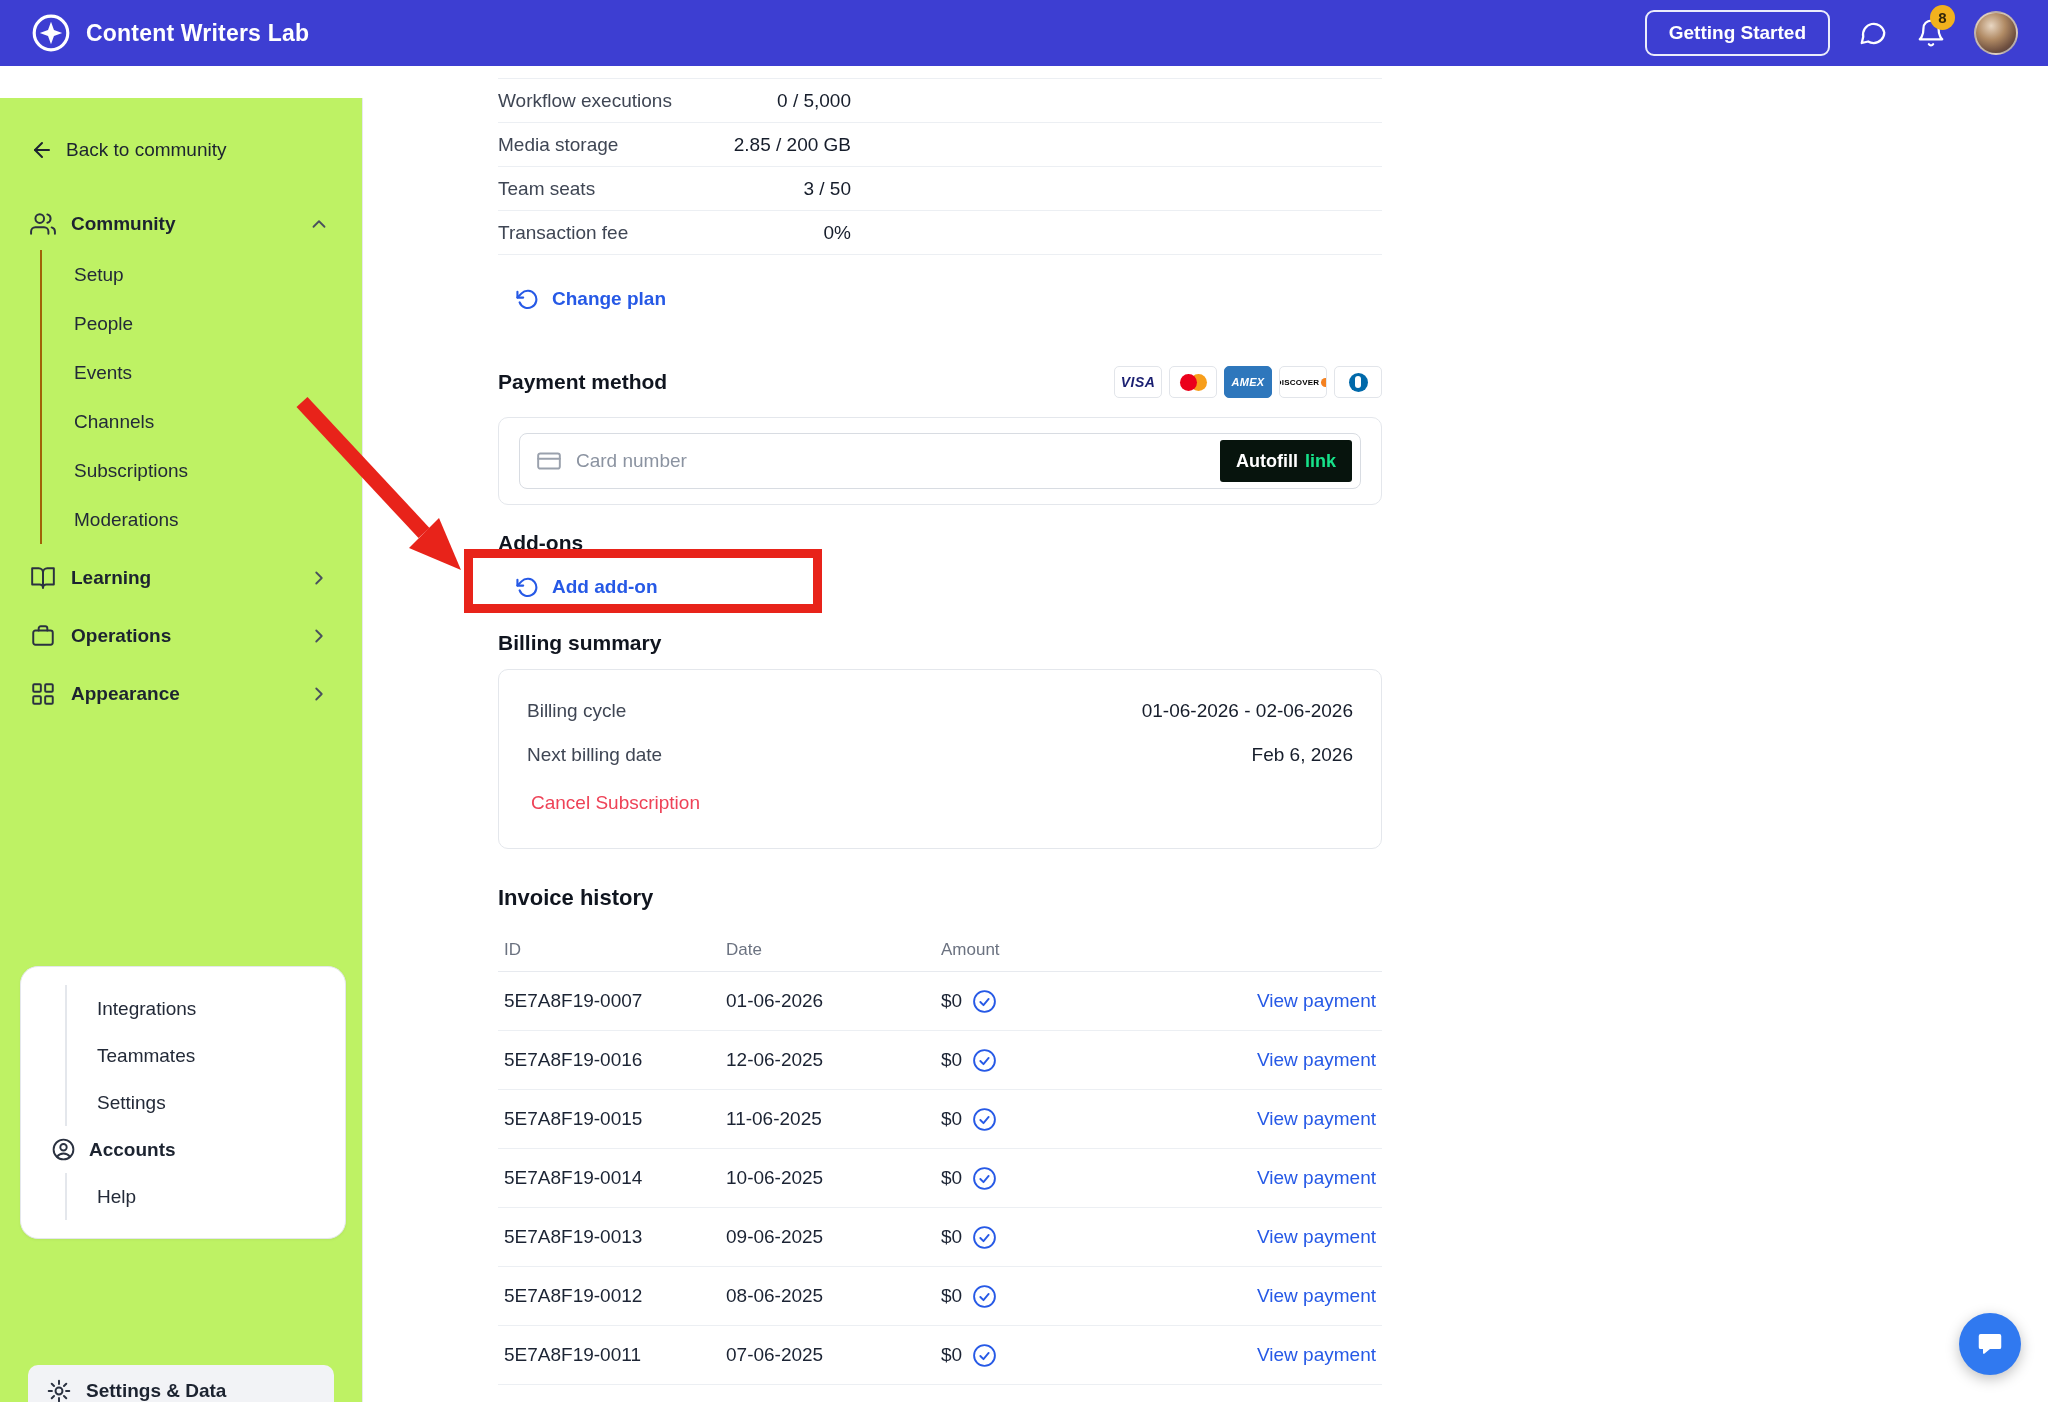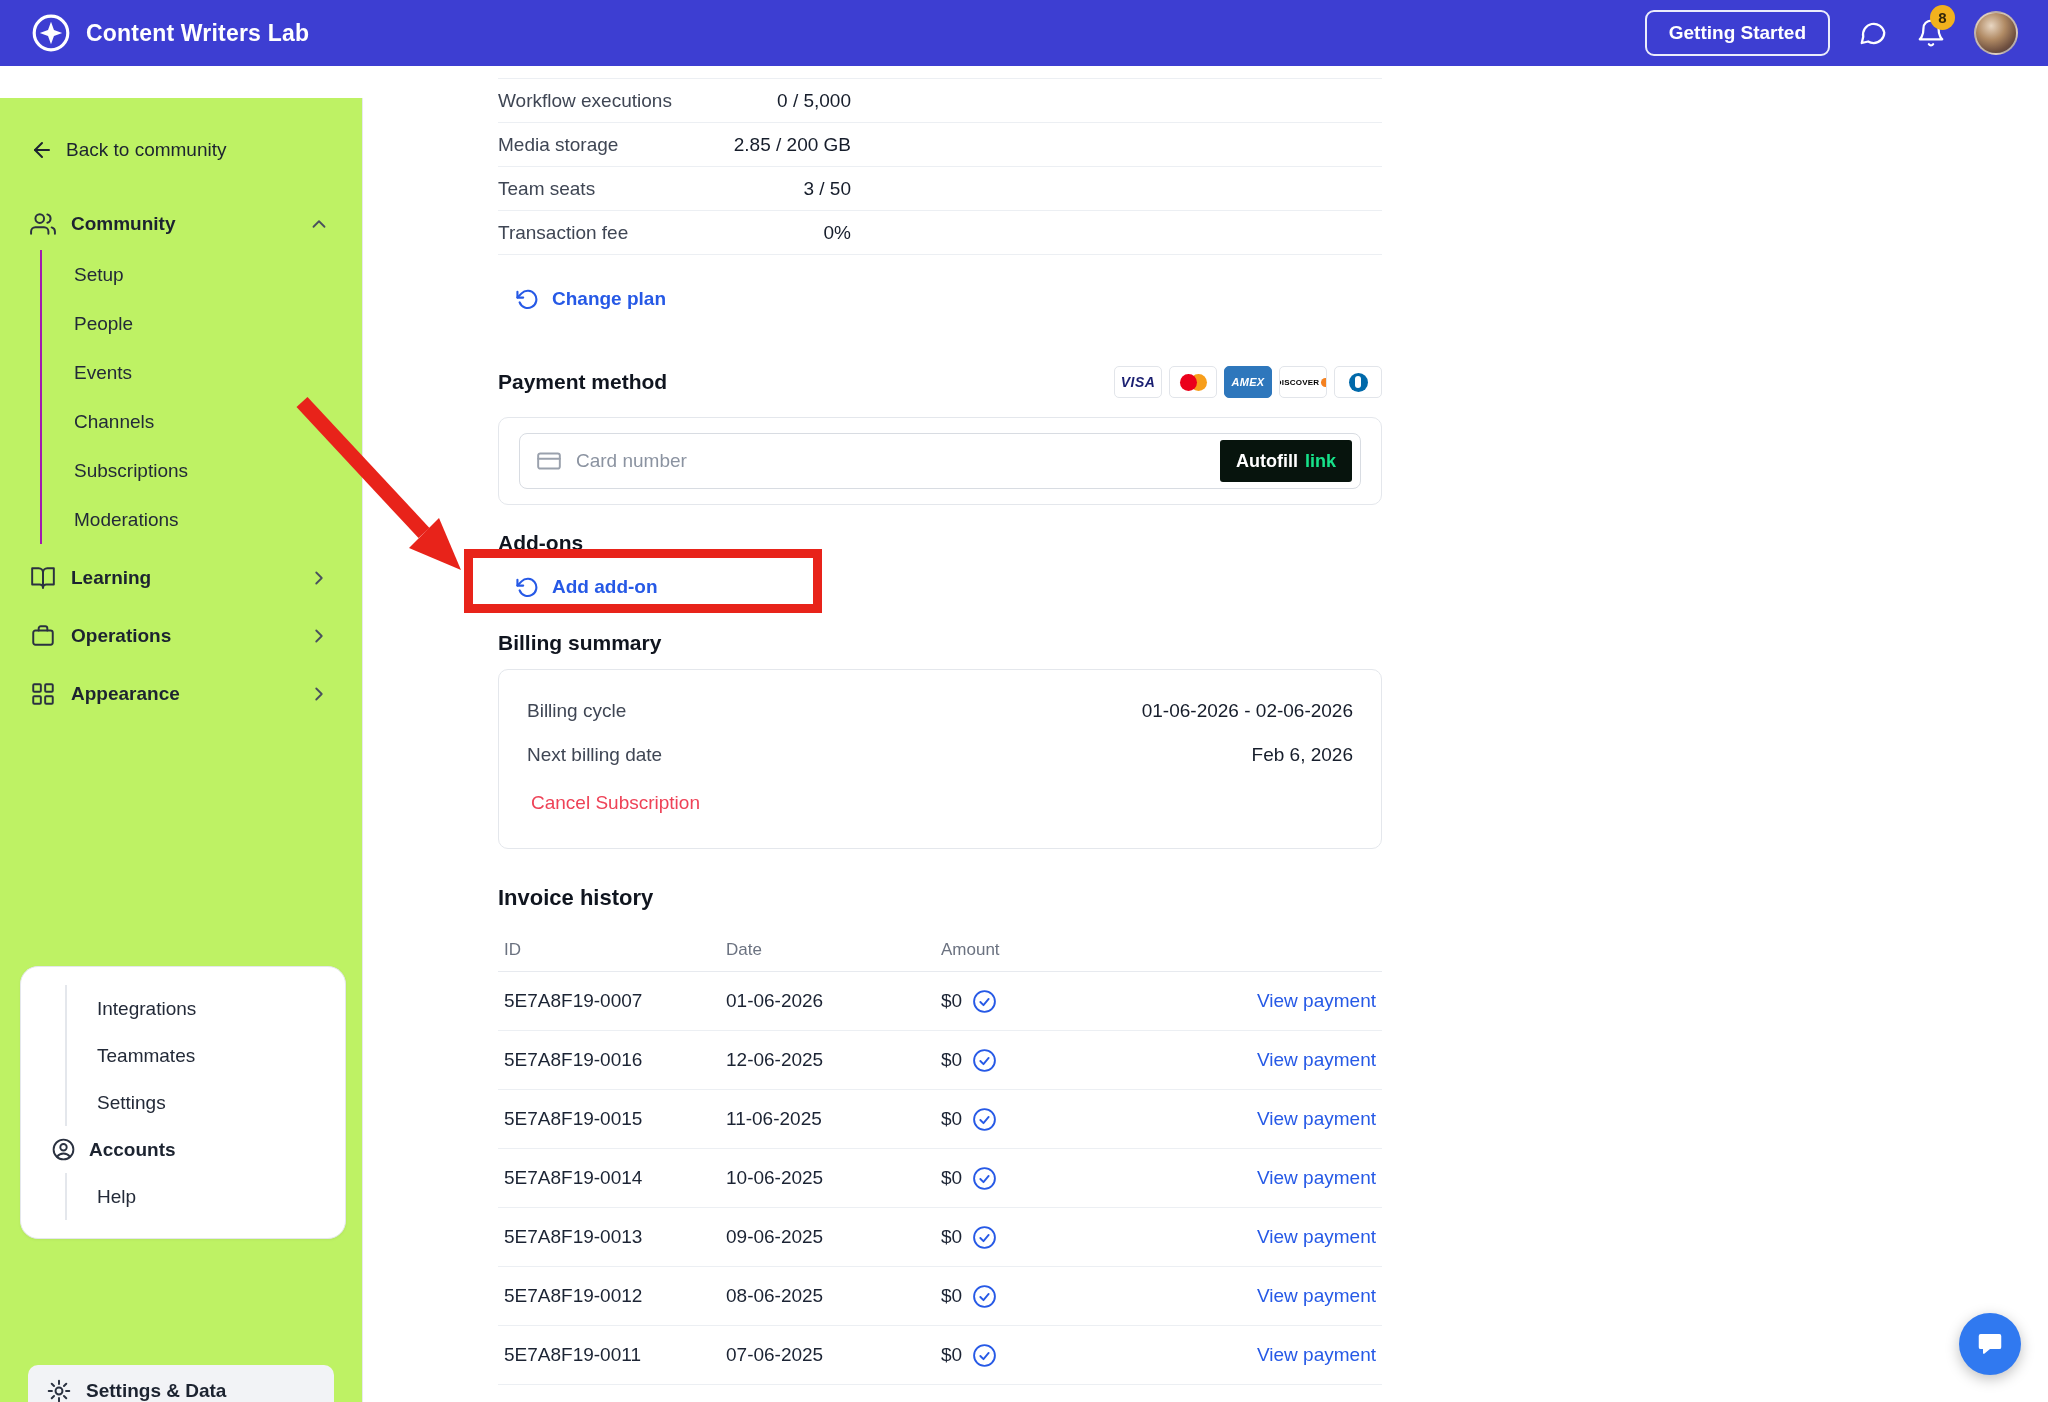--- a/index.html
+++ b/index.html
@@ -24,21 +24,21 @@
 
   
   .sidebar{position:absolute;top:66px;left:0;bottom:0;width:362px;background:#bef264;border-right:1px solid #e7e9ee;z-index:10;margin-top:32px;}
   .back-link{display:flex;align-items:center;gap:12px;padding:40px 0 0 30px;font-size:19px;font-weight:500;color:#1c2330;cursor:pointer;}
   .back-link svg{width:24px;height:24px;color:#1c2330;}
   .nav{margin-top:38px;}
   .nav-row{display:flex;align-items:center;height:48px;padding:0 32px 0 30px;font-size:19px;font-weight:600;color:#1c2330;cursor:pointer;}
   .nav-row.sect{margin-top:10px;}
   .nv-icon{width:26px;height:26px;color:#2a3140;margin-right:15px;flex:none;}
   .chev{margin-left:auto;width:22px;height:22px;color:#49505e;flex:none;}
-  .sub-list{margin:2px 0 4px 40px;border-left:2px solid #a21caf;}
+  .sub-list{margin:2px 0 4px 40px;border-left:2px solid #a16207;}
   .sub-item{height:49px;display:flex;align-items:center;padding-left:32px;font-size:19px;color:#232a38;cursor:pointer;}
 
   .admin-card{position:absolute;left:20px;top:868px;width:326px;box-sizing:border-box;border:1px solid #e4e7ec;border-radius:18px;
               background:#fff;padding:18px 14px;box-shadow:0 1px 3px rgba(16,24,40,.05);}
   .card-head{display:flex;align-items:center;gap:13px;height:47px;padding-left:16px;font-size:19px;font-weight:600;color:#1c2330;cursor:pointer;}
   .card-head svg{width:25px;height:25px;color:#2a3140;flex:none;}
   .card-subs{margin-left:30px;border-left:2px solid #e4e7ec;}
   .card-sub{height:47px;display:flex;align-items:center;padding-left:30px;font-size:19px;color:#232a38;cursor:pointer;border-radius:9px;}
   .card-sub.active{background:#eef0f3;font-weight:500;position:relative;margin-right:10px;}
   .card-sub.active::before{content:"";position:absolute;left:-2px;top:0;bottom:0;width:4px;background:#2c55e0;border-radius:2px;}

